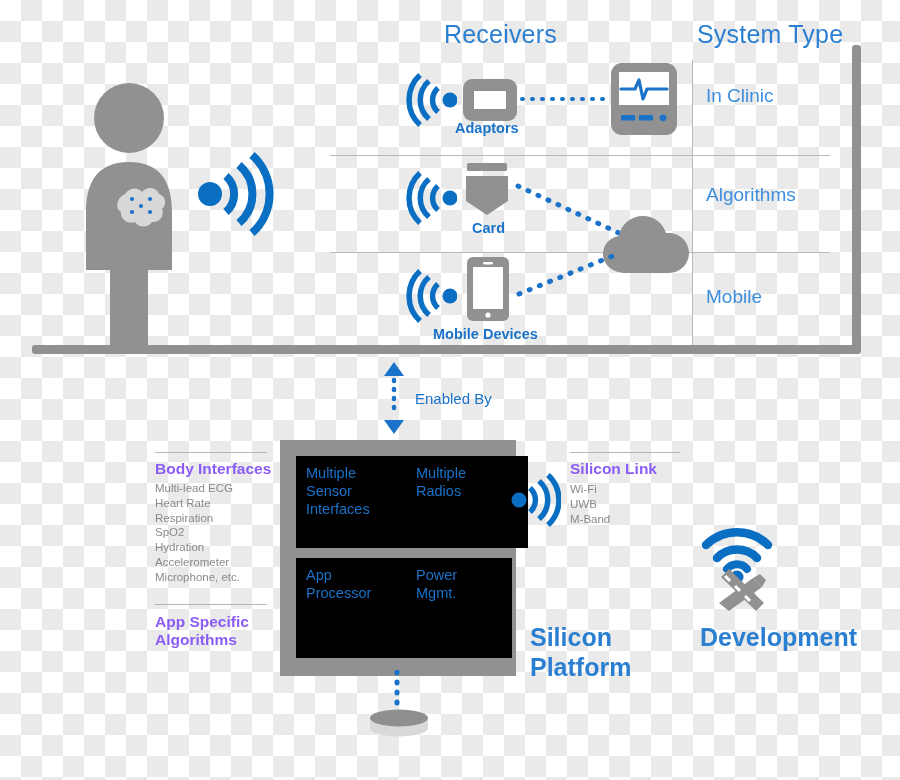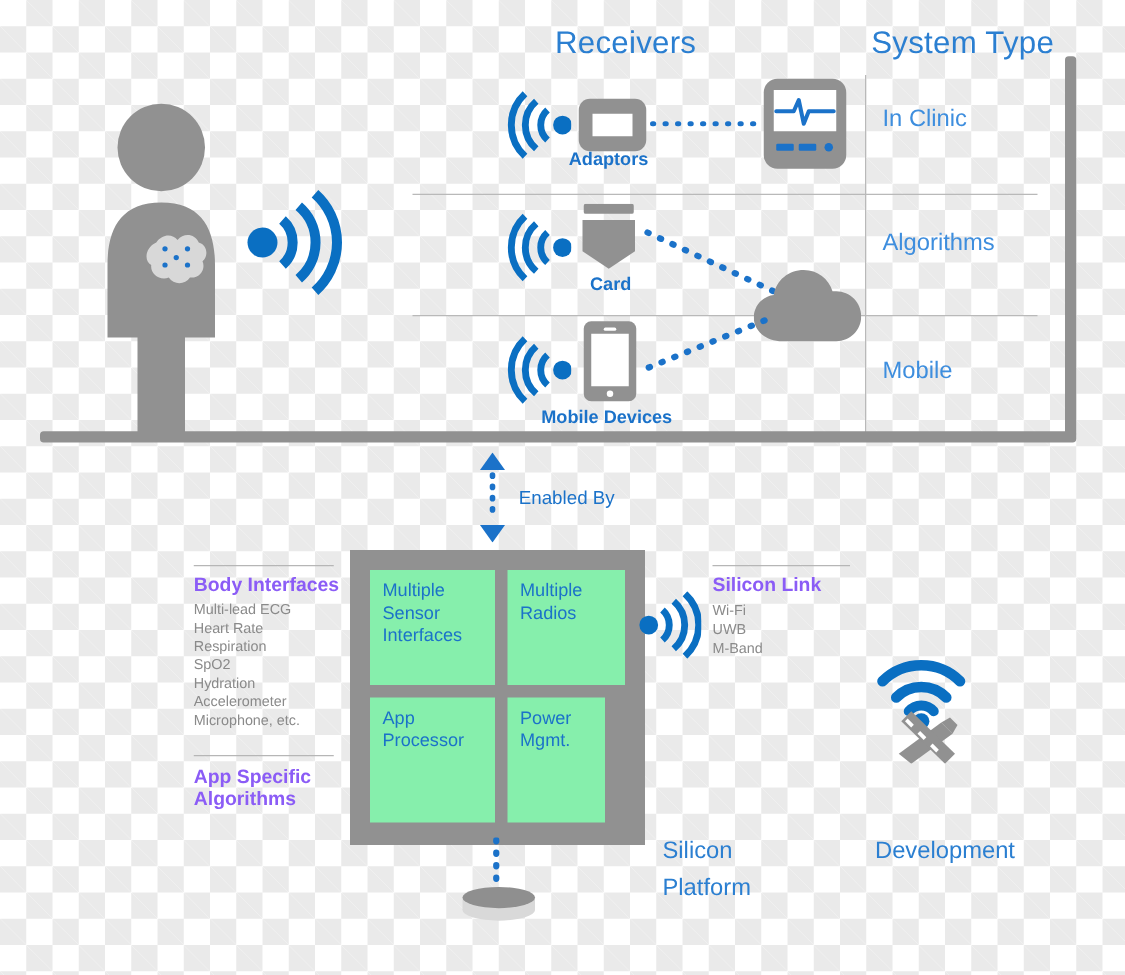--- a/index.html
+++ b/index.html
@@ -27,32 +27,32 @@
 
   
   .hdg{
     color:#2b7fd1;font-size:25px;font-weight:400;letter-spacing:.2px;white-space:nowrap;
   }
   .sys-row-label{color:#3e8ede;font-size:19px;font-weight:400;white-space:nowrap;}
   .dev-cap{color:#1b72c9;font-size:14.5px;font-weight:600;white-space:nowrap;}
   .blk-title{color:#8b5cf6;font-size:15.5px;font-weight:700;white-space:nowrap;}
   .blk-sub{color:#8a8a8a;font-size:11.5px;font-weight:400;line-height:14.8px;white-space:nowrap;}
   .quad-label{color:#1b72c9;font-size:14.5px;font-weight:400;line-height:18px;}
-  .big-blue{color:#2b7fd1;font-size:19px;font-weight:400;line-height:30px;margin-top:44px;}
+  .big-blue{color:#2b7fd1;font-size:25px;font-weight:700;line-height:30px;}
   .enabled-lbl{color:#1b72c9;font-size:15px;font-weight:400;white-space:nowrap;}
   .rule{background:#b6b6b6;height:1px;}
 
   
   .gray{background:#919191;}
   .thin-v{background:#b9b9b9;width:1px;}
   .thin-h{background:#b9b9b9;height:1px;}
 
   
   #silicon{left:280px;top:440px;width:236px;height:236px;background:#919191;}
-  .quad{position:absolute;background:#86efac;}
+  .quad{position:absolute;background:#000000;padding-left:28px;}
   .quad > div{position:absolute;left:10px;top:8px;}
 </style>
 </head>
 <body>
 
 <div id="checker"></div>
 
 <div id="stage">
 
   <div class="abs hdg" style="left:444px;top:20px;">Receivers</div>

